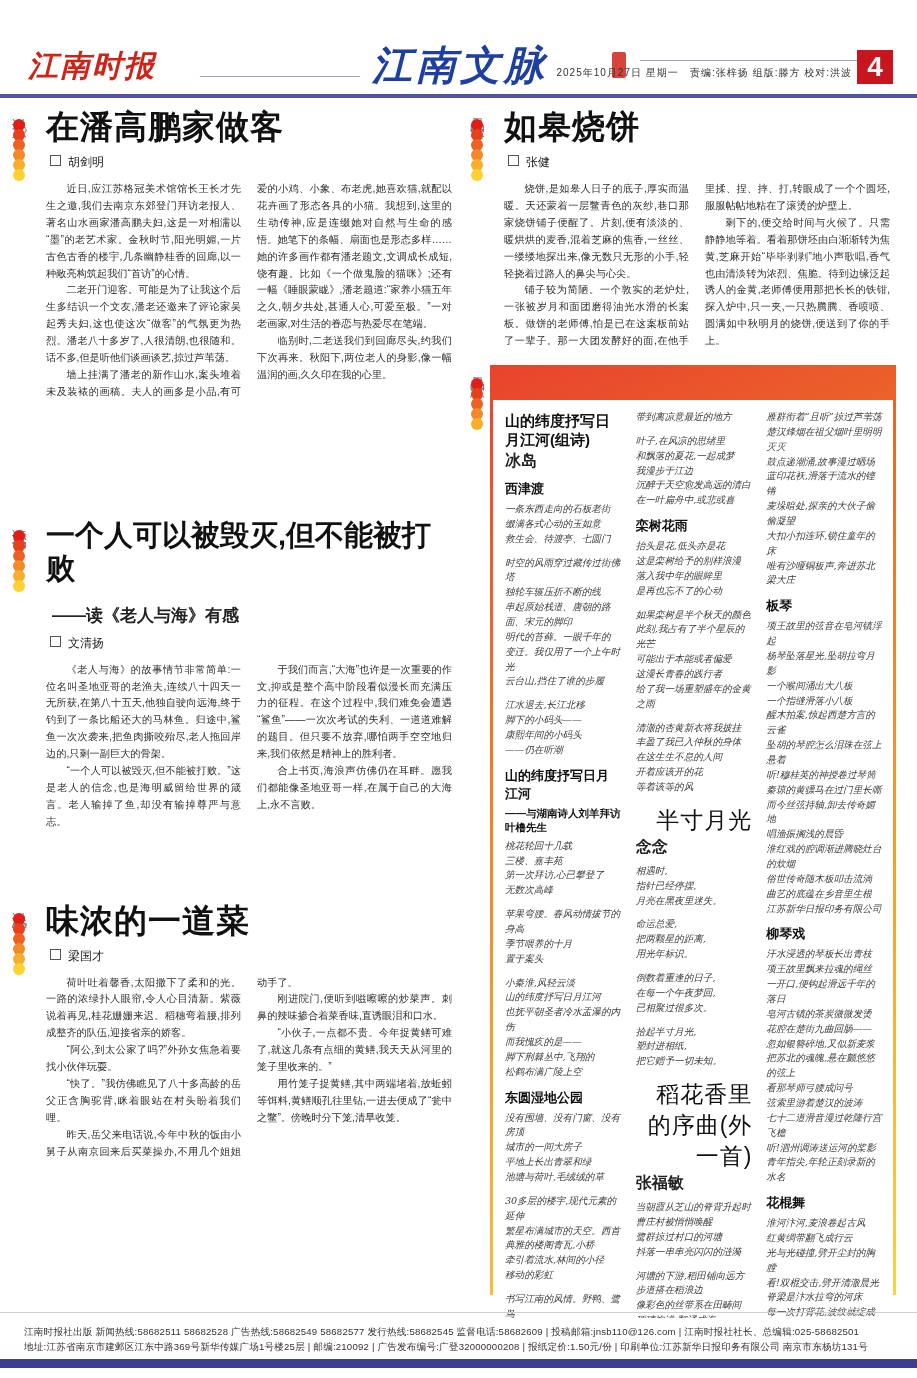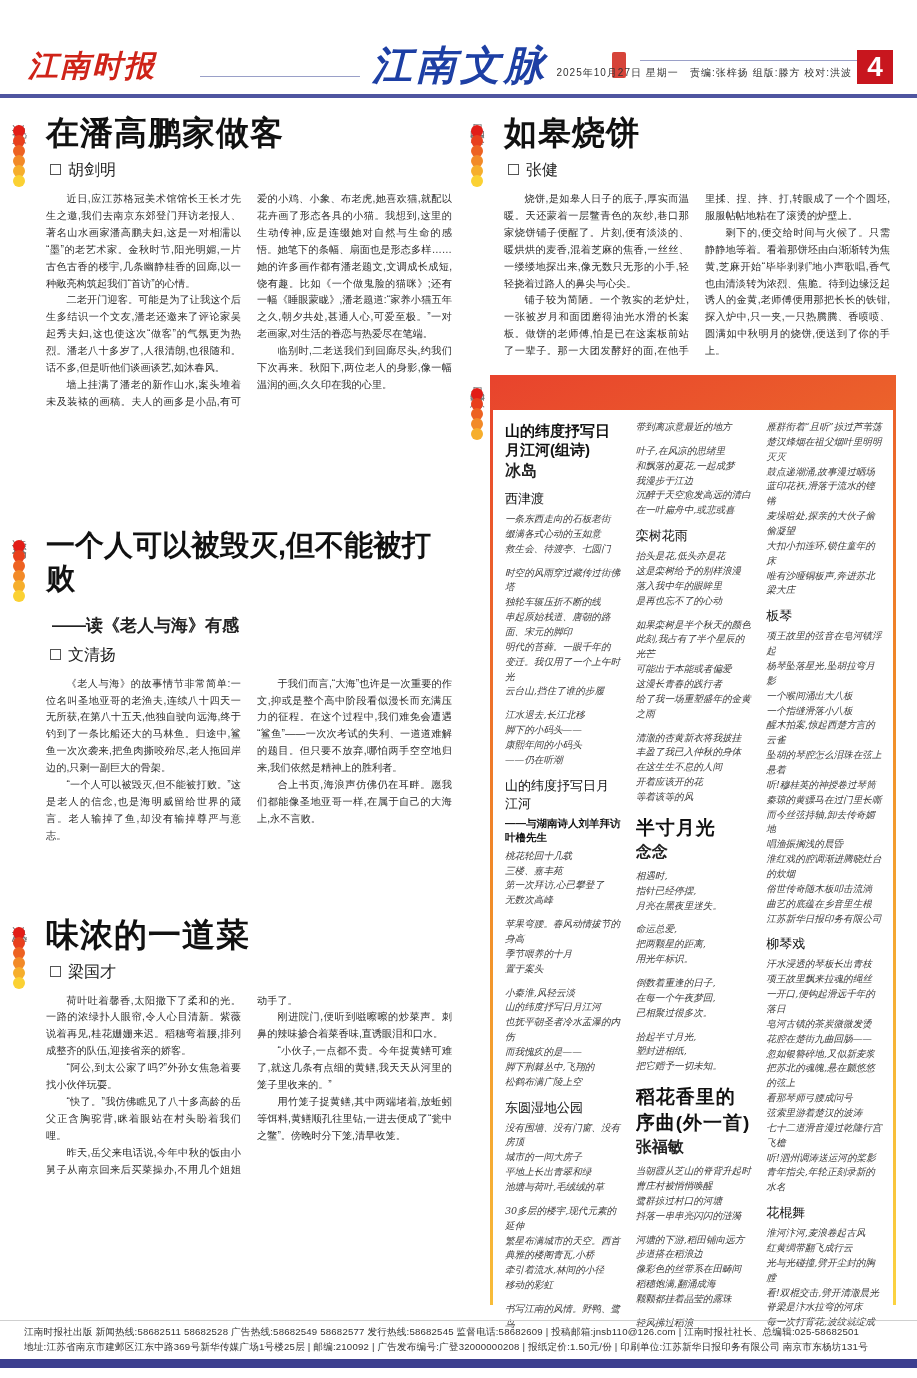--- a/index.html
+++ b/index.html
@@ -13,65 +13,65 @@
                font-style:italic;font-weight:bold;font-size:40px;color:#1d3fa4;letter-spacing:4px;text-align:center;}
   .mast-seal{position:absolute;left:612px;top:52px;width:14px;height:26px;background:#cf2318;
              border-radius:2px;opacity:.85;}
   .mast-line-l{position:absolute;left:200px;top:76px;width:160px;height:1px;background:#9aa0c8;}
   .mast-line-r{position:absolute;left:640px;top:60px;width:250px;height:1px;background:#9aa0c8;}
   .dateline{position:absolute;right:65px;top:66px;font-size:10px;color:#333;letter-spacing:1px;}
   .pagenum{position:absolute;right:24px;top:50px;width:36px;height:34px;background:#c8161e;
            color:#fff;font-weight:bold;font-size:28px;text-align:center;line-height:34px;}
   .header-rule{position:absolute;left:0;top:94px;width:917px;height:4px;background:#4f55a0;}
   
-  .main{display:flex;padding:14px 0 0 6px;}
+  .main{display:flex;padding:8px 0 0 6px;}
   .col-left{width:452px;}
   .col-right{width:432px;margin-left:6px;}
   .article{display:flex;margin-bottom:6px;}
   .rail{width:26px;display:flex;flex-direction:column;align-items:center;flex-shrink:0;}
   .rail-label{writing-mode:vertical-rl;text-orientation:upright;font-size:15px;color:#777;
               letter-spacing:3px;margin-bottom:6px;}
   .dots{display:flex;flex-direction:column;align-items:center;}
   .dots span{width:12px;height:12px;border-radius:50%;margin-top:-2px;display:block;}
   .dots span:nth-child(1){background:#e21d17;}
   .dots span:nth-child(2){background:#e8401d;}
   .dots span:nth-child(3){background:#ed6222;}
   .dots span:nth-child(4){background:#f28a28;}
   .dots span:nth-child(5){background:#f6ae2c;}
   .dots span:nth-child(6){background:#fbd133;}
   .art-body{flex:1;padding:0 6px 0 14px;}
   .headline{font-size:33px;font-weight:bold;color:#111;letter-spacing:1px;line-height:1.15;margin:2px 0 4px 0;}
   .headline.small{font-size:29px;letter-spacing:0;}
   .subhead{font-size:17px;font-weight:bold;color:#222;margin:18px 0 6px 6px;}
-  .byline{font-size:16px;color:#222;margin:8px 0 10px 4px;}
+  .byline{font-size:12px;color:#222;margin:8px 0 10px 4px;}
   .byline .sq{display:inline-block;width:9px;height:9px;border:1px solid #555;margin-right:7px;}
   .art-text{column-count:2;column-gap:16px;font-size:10.2px;line-height:1.66;text-align:justify;color:#2e2e2e;}
   .art-text p{margin:0;text-indent:2em;}
   
   .art-a .art-text{height:330px;overflow:hidden;}
   .art-b .art-text{height:232px;overflow:hidden;}
   .art-c .art-text{height:312px;overflow:hidden;}
   .art-d .art-text{height:178px;overflow:hidden;}
   
   .poetry-wrap{display:flex;}
   .poem-frame{flex:1;background:linear-gradient(155deg,#e8432d 0%,#f08a28 45%,#fbd341 100%);
               padding:3px;height:924px;}
   .poem-inner{background:#fff;height:100%;padding:10px 10px 6px 12px;box-sizing:border-box;
               display:flex;gap:14px;overflow:hidden;margin-top:32px;}
   .poem-col{flex:1;overflow:hidden;}
   .pb-group-title{font-size:15px;font-weight:bold;color:#111;margin:2px 0 1px 0;}
-  .pb-big-title{font-size:19px;font-weight:bold;color:#111;margin:10px 0 1px 0;letter-spacing:1px;}
-  .pb-title{font-size:13px;font-weight:normal;color:#111;margin:8px 0 4px 0;}
+  .pb-big-title{font-size:23px;font-weight:normal;color:#111;margin:10px 0 1px 0;letter-spacing:1px;text-align:right;}
+  .pb-title{font-size:13px;font-weight:bold;color:#111;margin:8px 0 4px 0;}
   .pb-sub{font-size:10.5px;font-weight:bold;color:#111;margin:0 0 4px 0;}
   .pb-author{font-size:16px;font-weight:bold;color:#222;margin:0 0 6px 0;}
   .pb-stanza{margin:0 0 9px 0;}
   .pb-line{font-family:"DejaVu Serif",serif;font-style:italic;font-size:9.6px;line-height:1.55;color:#3c3c3c;}
   
   .footer{position:absolute;left:0;bottom:10px;width:917px;}
-  .footer-text{border-top:1px solid #cfcfcf;padding:4px 24px 3px 24px;font-size:9.6px;color:#333;
+  .footer-text{border-top:1px solid #cfcfcf;padding:12px 24px 3px 24px;font-size:9.6px;color:#333;
                line-height:1.5;letter-spacing:.2px;}
   .footer-bar{height:9px;background:#3c3f8f;margin-top:2px;}
 </style>
 </head>
 <body>
 
 <div class="page">
 
   <div class="header">
     <div class="mast-left">江南时报</div>
@@ -101,21 +101,21 @@
               <span></span>
               <span></span>
               <span></span>
             </div>
         </div>
         <div class="art-body">
           <div class="headline">在潘高鹏家做客</div>
           <div class="byline"><span class="sq"></span><span>胡剑明</span></div>
           <div class="art-text">
               <p>近日,应江苏格冠美术馆馆长王长才先生之邀,我们去南京东郊登门拜访老报人、著名山水画家潘高鹏夫妇,这是一对相濡以“墨”的老艺术家。金秋时节,阳光明媚,一片古色古香的楼宇,几条幽静桂香的回廊,以一种敞亮构筑起我们“首访”的心情。</p>
-              <p>二老开门迎客。可能是为了让我这个后生多结识一个文友,潘老还邀来了评论家吴起秀夫妇,这也使这次“做客”的气氛更为热烈。潘老八十多岁了,人很清朗,也很随和。话不多,但是听他们谈画谈艺,如沐春风。</p>
+              <p>二老开门迎客。可能是为了让我这个后生多结识一个文友,潘老还邀来了评论家吴起秀夫妇,这也使这次“做客”的气氛更为热烈。潘老八十多岁了,人很清朗,也很随和。话不多,但是听他们谈画谈艺,掠过芦苇荡。</p>
               <p>墙上挂满了潘老的新作山水,案头堆着未及装裱的画稿。夫人的画多是小品,有可爱的小鸡、小象、布老虎,她喜欢猫,就配以花卉画了形态各具的小猫。我想到,这里的生动传神,应是连缀她对自然与生命的感悟。她笔下的条幅、扇面也是形态多样……她的许多画作都有潘老题文,文调成长成短,饶有趣。比如《一个做鬼脸的猫咪》;还有一幅《睡眼蒙眬》,潘老题道:“家养小猫五年之久,朝夕共处,甚通人心,可爱至极。”一对老画家,对生活的眷恋与热爱尽在笔端。</p>
               <p>临别时,二老送我们到回廊尽头,约我们下次再来。秋阳下,两位老人的身影,像一幅温润的画,久久印在我的心里。</p>
             </div>
         </div>
       </div>
 
       <div class="article art-b">
         <div class="rail">
           <div class="rail-label">读本书</div>
           <div class="dots">

